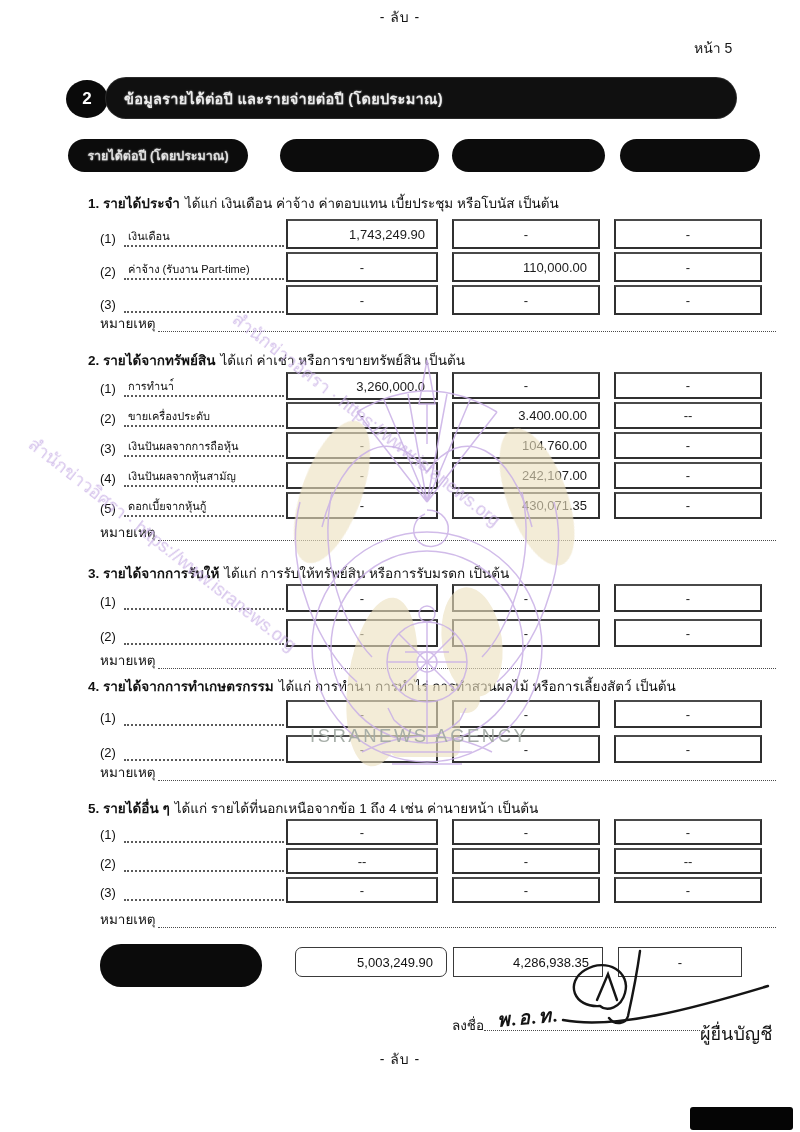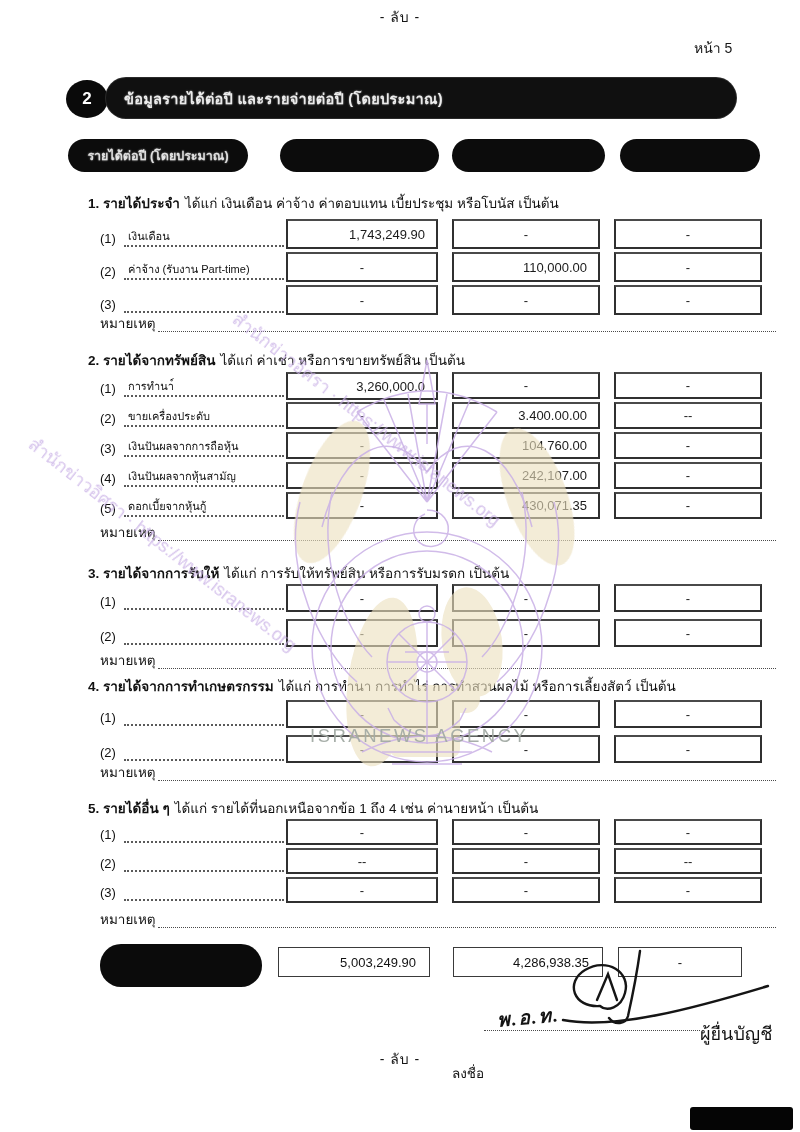--- a/index.html
+++ b/index.html
@@ -38,21 +38,21 @@
   .note span{font-size:13.5px;}
   .note .dots{width:618px;border-bottom:1.5px dotted #4a4a4a;margin-left:2px;margin-bottom:2px;}
 
   
   .total-pill{position:absolute;left:100px;top:944px;width:162px;height:43px;background:#0b0b0b;border-radius:21px;}
   .total-box{position:absolute;top:947px;height:30px;background:#fff;border:1.8px solid #3a3a3a;box-sizing:border-box;
     display:flex;align-items:center;justify-content:flex-end;padding-right:13px;font-size:13px;}
   .total-box.center{justify-content:center;padding-right:0;}
 
   
-  .sig-label{position:absolute;left:452px;top:1014px;font-size:13.5px;margin-top:48px;}
+  .sig-label{position:absolute;left:452px;top:1014px;font-size:13.5px;}
   .sig-dots{position:absolute;left:484px;top:1010px;width:216px;border-bottom:1.5px dotted #4a4a4a;height:20px;}
   .sig-rank{position:absolute;left:497px;top:1002px;font-family:"Liberation Serif",serif;font-style:italic;font-weight:bold;
     font-size:19px;transform:rotate(-5deg);letter-spacing:2px;color:#141414;}
   .sig-filer{position:absolute;left:700px;top:1019px;font-size:18px;}
   .sig-svg{position:absolute;left:545px;top:948px;}
 
   
   .wm{position:absolute;pointer-events:none;z-index:4;}
   .wm-diag{white-space:nowrap;font-size:18px;color:var(--lavender,#c9b0e6);opacity:.75;transform-origin:left top;transform:rotate(38deg);}
   .wm-agency{left:310px;top:725px;font-size:18.5px;letter-spacing:2.5px;color:var(--wmgray,#a3aba5);opacity:.95;}
@@ -238,21 +238,21 @@
           <div class="box center" style="left: 614px; width: 148px; height: 26px;">-</div>
         </div>
         <div class="note" style="top: 117px;">
           <span>หมายเหตุ</span>
           <div class="dots"></div>
         </div>
       </div>
     </div>
 
   <div class="total-pill"></div>
-  <div class="total-box" style="left:278px;width:152px;">5,003,249.90</div>
+  <div class="total-box" style="left:295px;width:152px;border-radius:7px;">5,003,249.90</div>
   <div class="total-box" style="left:453px;width:150px;">4,286,938.35</div>
   <div class="total-box center" style="left:618px;width:124px;">-</div>
 
   <div class="sig-label">ลงชื่อ</div>
   <div class="sig-dots"></div>
   <div class="sig-rank">พ.อ.ท.</div>
   <div class="sig-filer">ผู้ยื่นบัญชี</div>
   <svg class="sig-svg" width="225" height="85" viewBox="0 0 225 85" fill="none" stroke="#151515" stroke-width="2.4" stroke-linecap="round">
     <path d="M55,58 C28,60 20,34 40,22 C62,9 86,24 80,45 C76,60 62,64 55,58"></path>
     <path d="M52,52 L63,26 L72,52"></path>

